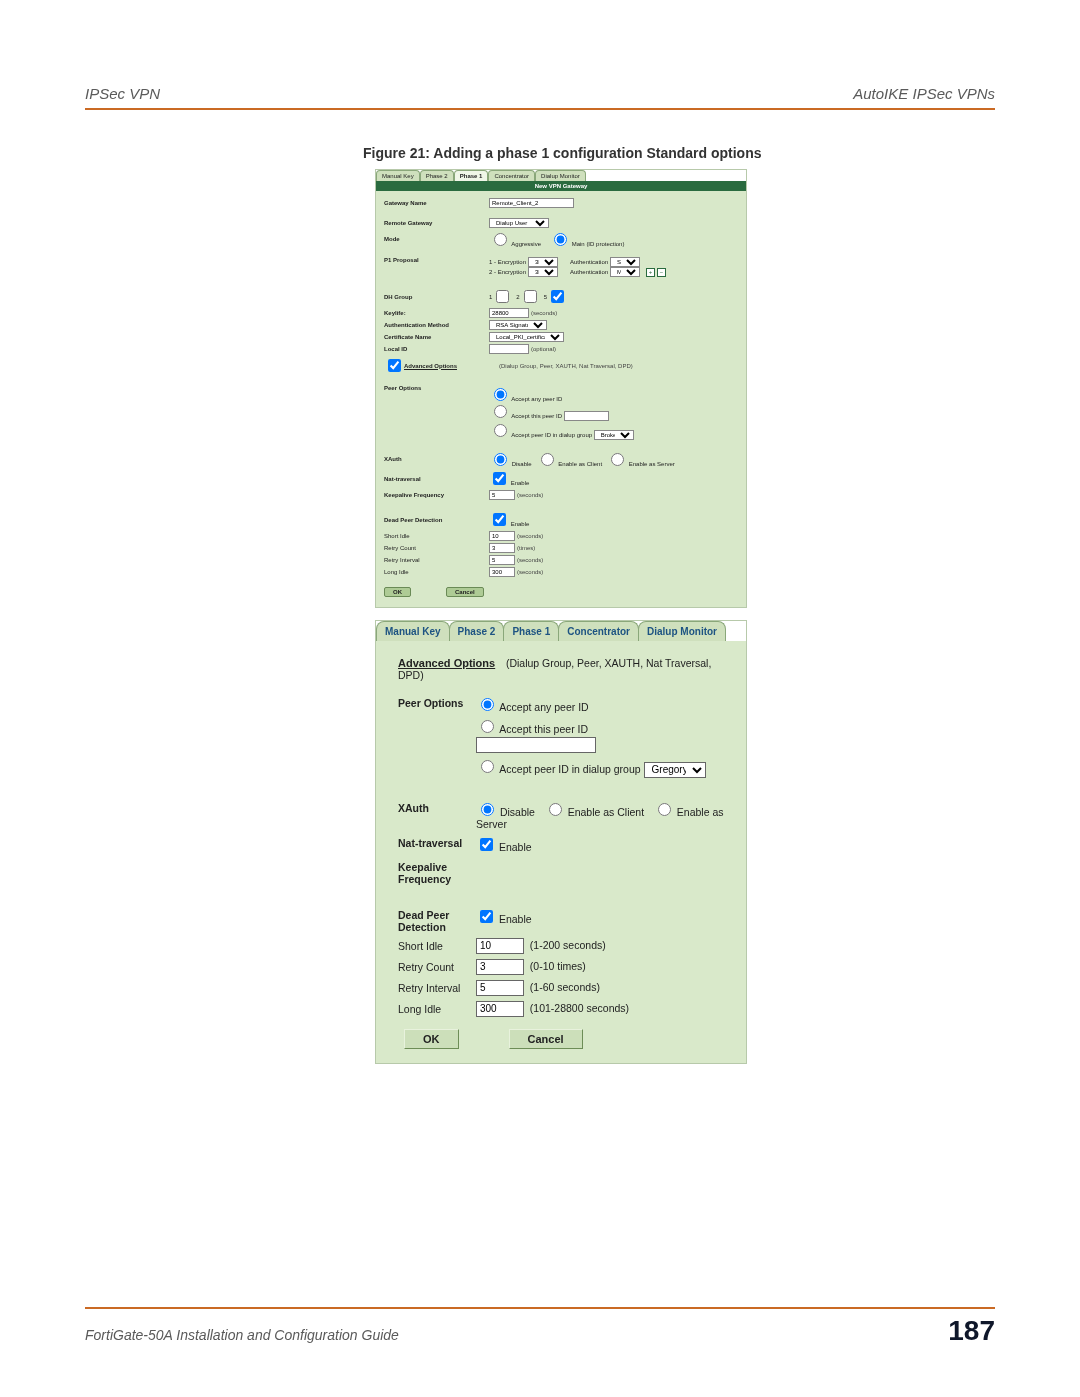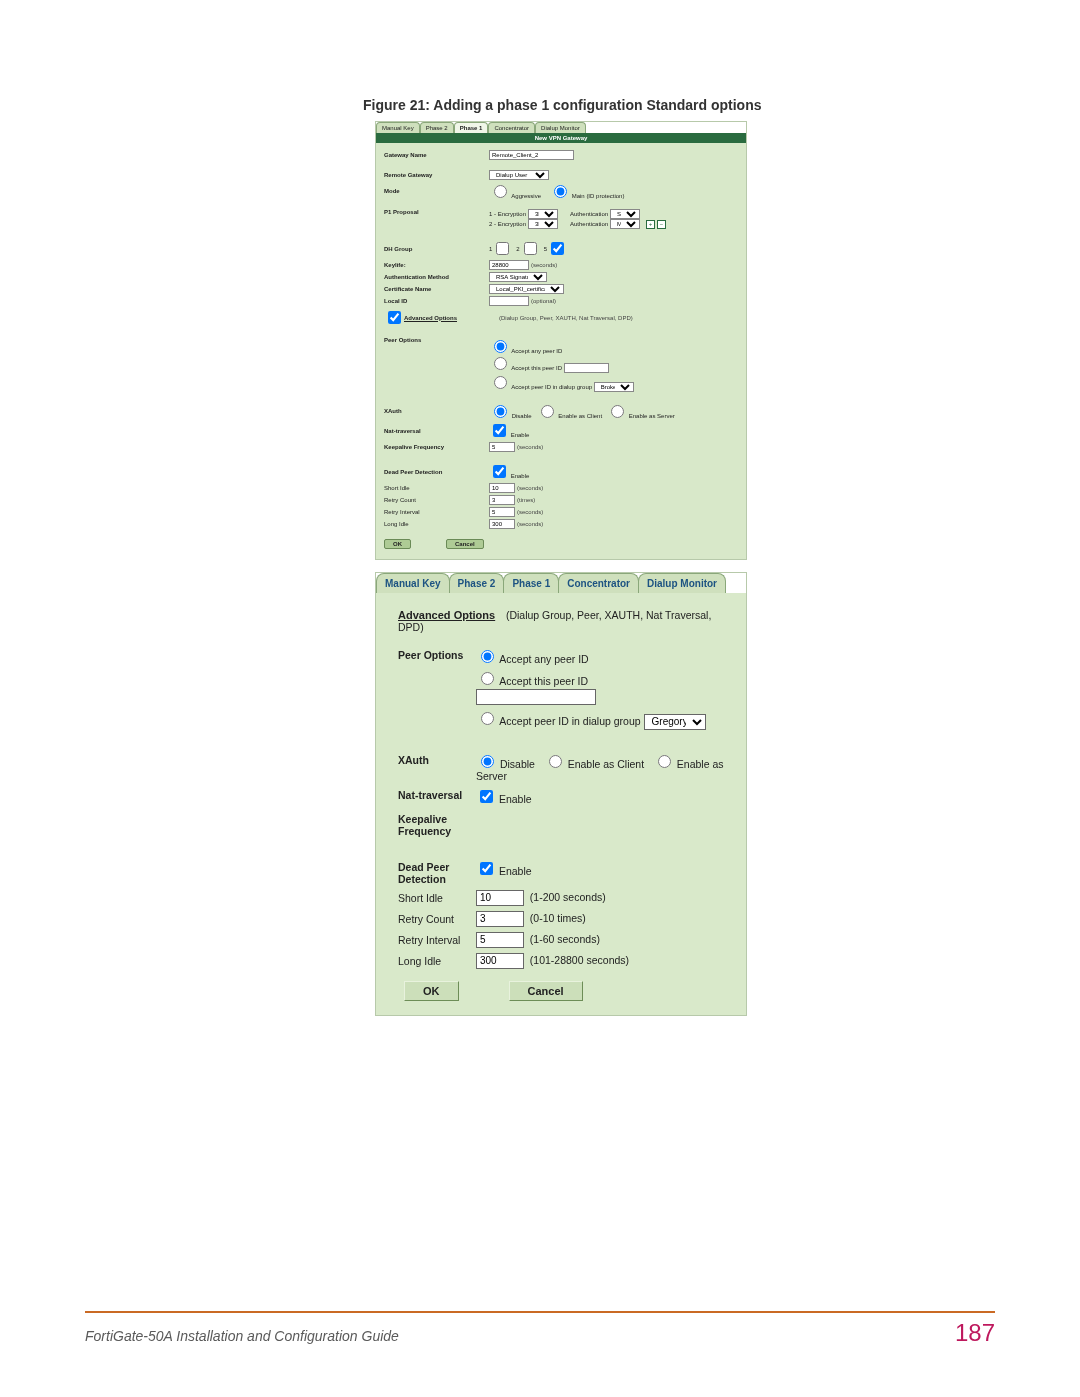--- a/index.html
+++ b/index.html
@@ -32,21 +32,21 @@
   .footer-row {
     position: absolute;
     left: 85px; right: 85px; bottom: 50px;
     border-top: 2px solid #ca6a24;
     padding-top: 6px;
     display: flex;
     justify-content: space-between;
     align-items: baseline;
   }
   .footer-title { font-style: italic; color: #5a5a5a; font-size: 14px; }
-  .footer-page { color: #be185d; font-weight: normal; font-size: 24px; }
+  .footer-page { color: #0f172a; font-weight: bold; font-size: 28px; }
 
   
   .fig21 {
     width: 370px;
     margin-left: 290px;
     border: 1px solid #b7c9aa;
     background: #f5f9ef;
     font-size: 6px;
     font-family: Verdana, Arial, sans-serif;
     color: #222;
@@ -159,20 +159,24 @@
   .fig22 .radio-col { display:flex; flex-direction:column; gap:4px; }
   .fig22 .input-under { width: 120px; margin-top:2px; }
   .fig22 .dpd-block .row22 .lab22 { font-weight: normal; }
   .fig22 .btn-row { display:flex; gap:50px; margin-top:12px; align-items:center; }
   .fig22 .btn-row .btn22:first-child { margin-left: 6px; }
 </style>
 </head>
 <body>
 
 <div class="page">
+  <div class="header-row">
+    <span>IPSec VPN</span>
+    <span>AutoIKE IPSec VPNs</span>
+  </div>
 
   <div class="figure-caption">Figure 21: Adding a phase 1 configuration Standard options</div>
 
   <div class="fig21">
     <div class="tabs">
       <div class="tab">Manual Key</div>
       <div class="tab">Phase 2</div>
       <div class="tab active">Phase 1</div>
       <div class="tab">Concentrator</div>
       <div class="tab">Dialup Monitor</div>

